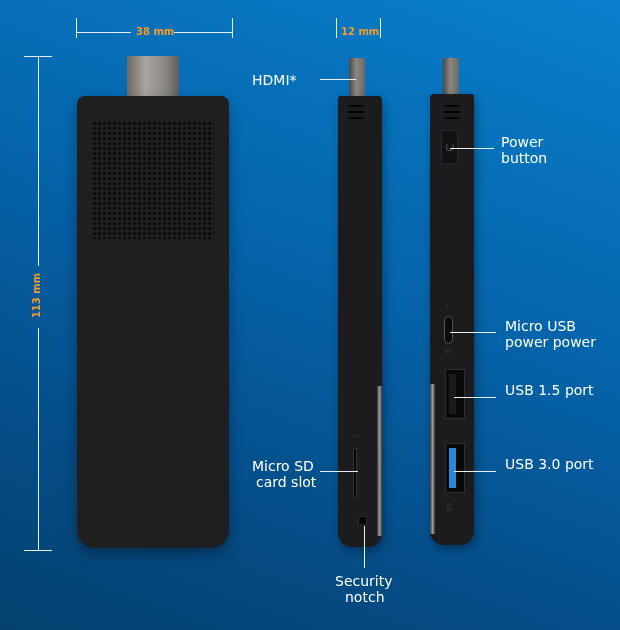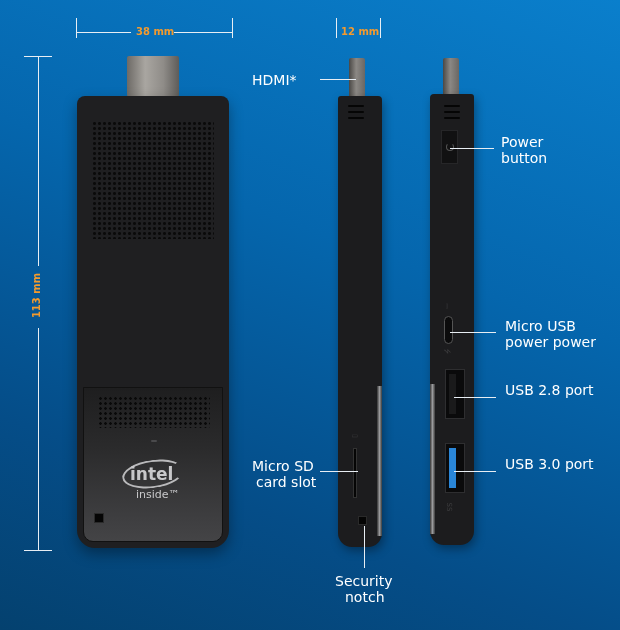--- a/index.html
+++ b/index.html
@@ -112,28 +112,20 @@
   <div class="dimline" style="left:24px; top:550px; width:28px; height:1px;"></div>
   <div class="dimline" style="left:38px; top:56px; width:1px; height:210px;"></div>
   <div class="dimline" style="left:38px; top:328px; width:1px; height:222px;"></div>
   <div class="dimtext" style="left:14px; top:290px; transform:rotate(-90deg);">113 mm</div>
 </div>
 
 <div>
   <div class="hdmi-front"></div>
   <div class="body-front">
     <div class="grille"></div>
-    <div class="lower-front">
-      <div class="grille2"></div>
-      <div class="led"></div>
-      <div class="intel-logo"></div>
-      <div class="intel-text">intel</div>
-      <div class="inside-text">inside™</div>
-      <div class="sq-notch" style="left:10px; top:125px;"></div>
-    </div>
   </div>
 </div>
 
 <div>
   <div class="hdmi-side" style="left:349px; top:58px;"></div>
   <div class="side-body" style="left:338px; top:96px;">
     <div class="vent" style="left:10px; top:9px; width:16px;"></div>
     <div class="vent" style="left:10px; top:15px; width:16px;"></div>
     <div class="vent" style="left:10px; top:21px; width:16px;"></div>
     <div class="side-edge" style="left:39px;"></div>
@@ -177,21 +169,21 @@
   <div class="leader" style="left:450px; top:148px; width:44px;"></div>
 </div>
 
 <div>
   <div class="label" style="left:505px; top:318px;">Micro USB</div>
   <div class="label" style="left:505px; top:334px;">power power</div>
   <div class="leader" style="left:450px; top:332px; width:46px;"></div>
 </div>
 
 <div>
-  <div class="label" style="left:505px; top:382px;">USB 2.8 port</div>
+  <div class="label" style="left:505px; top:382px;">USB 1.5 port</div>
   <div class="leader" style="left:454px; top:397px; width:42px;"></div>
 </div>
 
 <div>
   <div class="label" style="left:505px; top:456px;">USB 3.0 port</div>
   <div class="leader" style="left:454px; top:471px; width:42px;"></div>
 </div>
 
 <div>
   <div class="label" style="left:252px; top:458px;">Micro SD</div>

